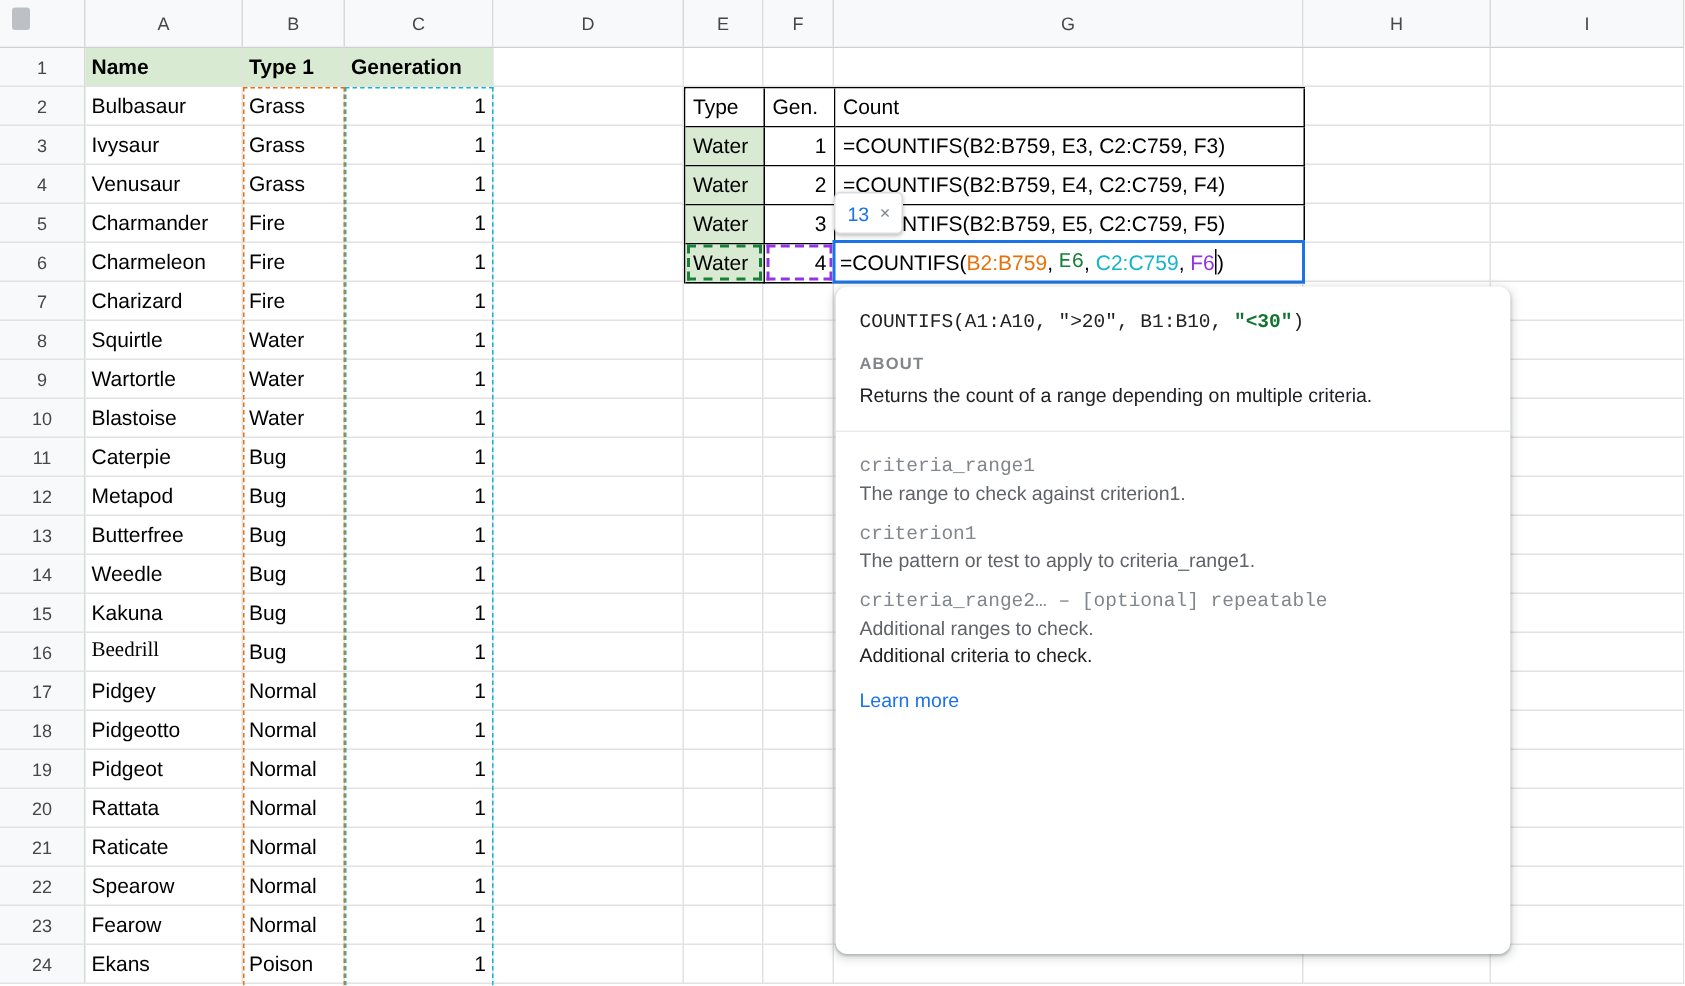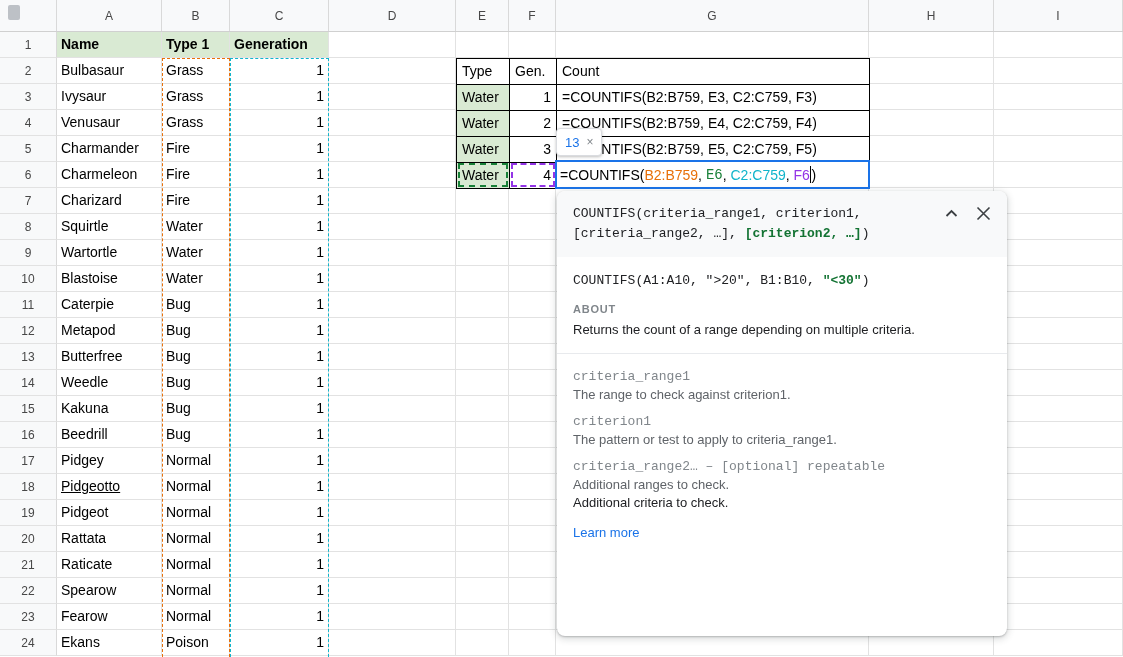--- a/index.html
+++ b/index.html
@@ -253,21 +253,21 @@
       <div class="cell num" style="width: 99px;">1</div>
       <div class="cell" style="width: 127px;"></div>
       <div class="cell" style="width: 53px;"></div>
       <div class="cell" style="width: 47px;"></div>
       <div class="cell" style="width: 313px;"></div>
       <div class="cell" style="width: 125px;"></div>
       <div class="cell" style="width: 129px;"></div>
     </div>
     <div class="grid-row">
       <div class="row-header">16</div>
-      <div class="cell" style="width: 105px;">Beedrill</div>
+      <div class="cell" style="width: 105px; font-family: Liberation Serif, serif;">Beedrill</div>
       <div class="cell" style="width: 68px;">Bug</div>
       <div class="cell num" style="width: 99px;">1</div>
       <div class="cell" style="width: 127px;"></div>
       <div class="cell" style="width: 53px;"></div>
       <div class="cell" style="width: 47px;"></div>
       <div class="cell" style="width: 313px;"></div>
       <div class="cell" style="width: 125px;"></div>
       <div class="cell" style="width: 129px;"></div>
     </div>
     <div class="grid-row">
@@ -277,21 +277,21 @@
       <div class="cell num" style="width: 99px;">1</div>
       <div class="cell" style="width: 127px;"></div>
       <div class="cell" style="width: 53px;"></div>
       <div class="cell" style="width: 47px;"></div>
       <div class="cell" style="width: 313px;"></div>
       <div class="cell" style="width: 125px;"></div>
       <div class="cell" style="width: 129px;"></div>
     </div>
     <div class="grid-row">
       <div class="row-header">18</div>
-      <div class="cell" style="width: 105px; text-decoration: underline;">Pidgeotto</div>
+      <div class="cell" style="width: 105px;">Pidgeotto</div>
       <div class="cell" style="width: 68px;">Normal</div>
       <div class="cell num" style="width: 99px;">1</div>
       <div class="cell" style="width: 127px;"></div>
       <div class="cell" style="width: 53px;"></div>
       <div class="cell" style="width: 47px;"></div>
       <div class="cell" style="width: 313px;"></div>
       <div class="cell" style="width: 125px;"></div>
       <div class="cell" style="width: 129px;"></div>
     </div>
     <div class="grid-row">
@@ -408,35 +408,20 @@
     <span class="caret"></span>
     <span style="color: rgb(0, 0, 0);">)</span>
   </div>
 
 <div id="result-preview">
   <span id="preview-value">13</span>
   <span id="preview-close">×</span>
 </div>
 
 <div id="help-popup">
-  <div class="popup-header">
-    <div class="signature"><span>COUNTIFS(criteria_range1, criterion1, [criteria_range2, …], </span><span class="green-bold">[criterion2, …]</span><span>)</span></div>
-    <div class="popup-icons">
-      <span class="popup-icon">
-        <svg width="13" height="9" viewBox="0 0 13 9">
-            <polyline points="1.5,7 6.5,2 11.5,7" fill="none" stroke="#3c4043" stroke-width="1.8"></polyline>
-          </svg>
-      </span>
-      <span class="popup-icon">
-        <svg width="15" height="15" viewBox="0 0 15 15">
-            <path d="M1.5 1.5 L13.5 13.5 M13.5 1.5 L1.5 13.5" stroke="#3c4043" stroke-width="1.6"></path>
-          </svg>
-      </span>
-    </div>
-  </div>
   <div class="popup-body">
     <div class="code-line"><span>COUNTIFS(A1:A10, "&gt;20", B1:B10, </span><span class="green-bold">"&lt;30"</span><span>)</span></div>
     <div class="section-label">ABOUT</div>
     <div class="about-text">Returns the count of a range depending on multiple criteria.</div>
   </div>
   <div class="divider"></div>
   <div class="popup-params">
     <div class="param-name first">criteria_range1</div>
     <div class="param-desc">The range to check against criterion1.</div>
     <div class="param-name">criterion1</div>

